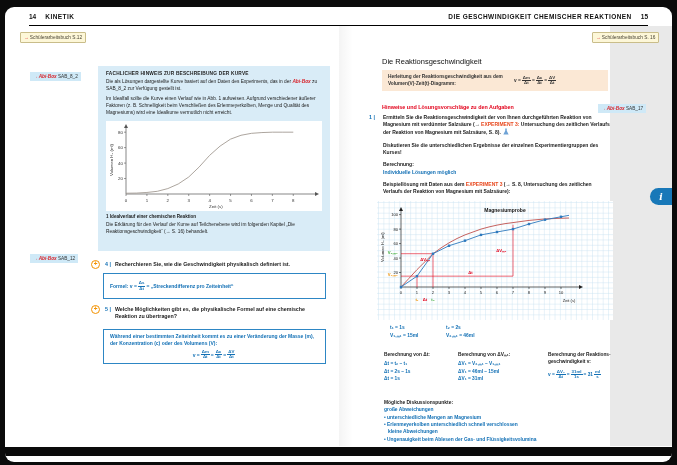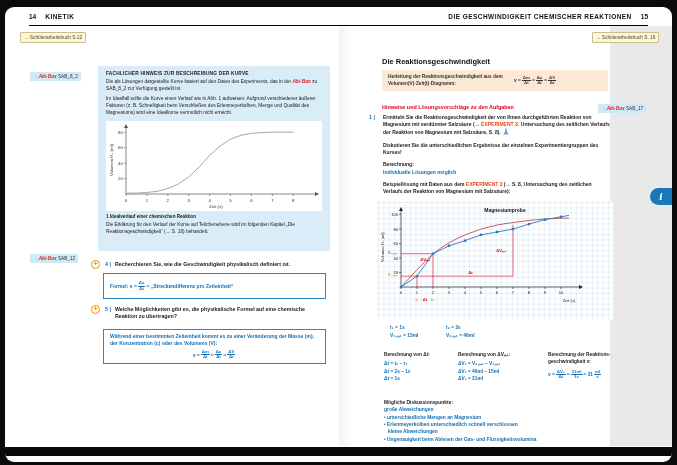--- a/index.html
+++ b/index.html
@@ -30,21 +30,21 @@
   .tnum{color:#1270b5;font-weight:bold;font-size:5.3px;margin:0 4px 0 5px;white-space:nowrap;}
   .tq{font-size:5.3px;font-weight:bold;color:#1a1a1a;line-height:1.35;}
   .ansbox{position:absolute;border:1px solid #2d86c4;background:#fff;color:#1270b5;font-weight:bold;font-size:5px;padding:3px 6px;}
   .ansbox .row{display:flex;align-items:center;min-height:18px;}
   .ansbox .centered{display:flex;justify-content:center;align-items:center;margin-top:2px;}
   .frac{display:inline-flex;flex-direction:column;align-items:center;line-height:1.05;margin:0 1px;font-size:4.4px;vertical-align:middle;}
   .fn{border-bottom:1px solid currentColor;padding:0 1px;}
   .fd{padding:0 1px;}
   .formula{display:inline-flex;align-items:center;flex-wrap:wrap;}
   
-  .rp-title{position:absolute;left:377px;top:50px;font-size:7.5px;font-weight:bold;color:#111;}
+  .rp-title{position:absolute;left:377px;top:50px;font-size:7.5px;font-weight:normal;color:#111;}
   .deriv-box{position:absolute;left:377px;top:63px;width:214px;background:#fbe8d5;padding:4px 6px;display:flex;align-items:center;gap:8px;}
   .deriv-box .dtext{font-size:4.8px;font-weight:bold;color:#333;width:118px;line-height:1.4;}
   .deriv-box .formula{color:#333;font-size:4.8px;font-weight:bold;}
   .hints{position:absolute;left:377px;top:97px;font-size:5.4px;font-weight:bold;color:#e2001a;}
   .t1num{position:absolute;left:364px;top:107px;color:#1270b5;font-weight:bold;font-size:5.3px;}
   .t1body{position:absolute;left:378px;top:107px;width:228px;}
   .t1body p{margin:0 0 5px 0;font-size:5px;font-weight:bold;color:#1a1a1a;line-height:1.4;}
   .t1body .blue{color:#1270b5;}
   .t1body .tight{margin-bottom:1px;}
   .exp-red{color:#e8491f;font-weight:bold;}

